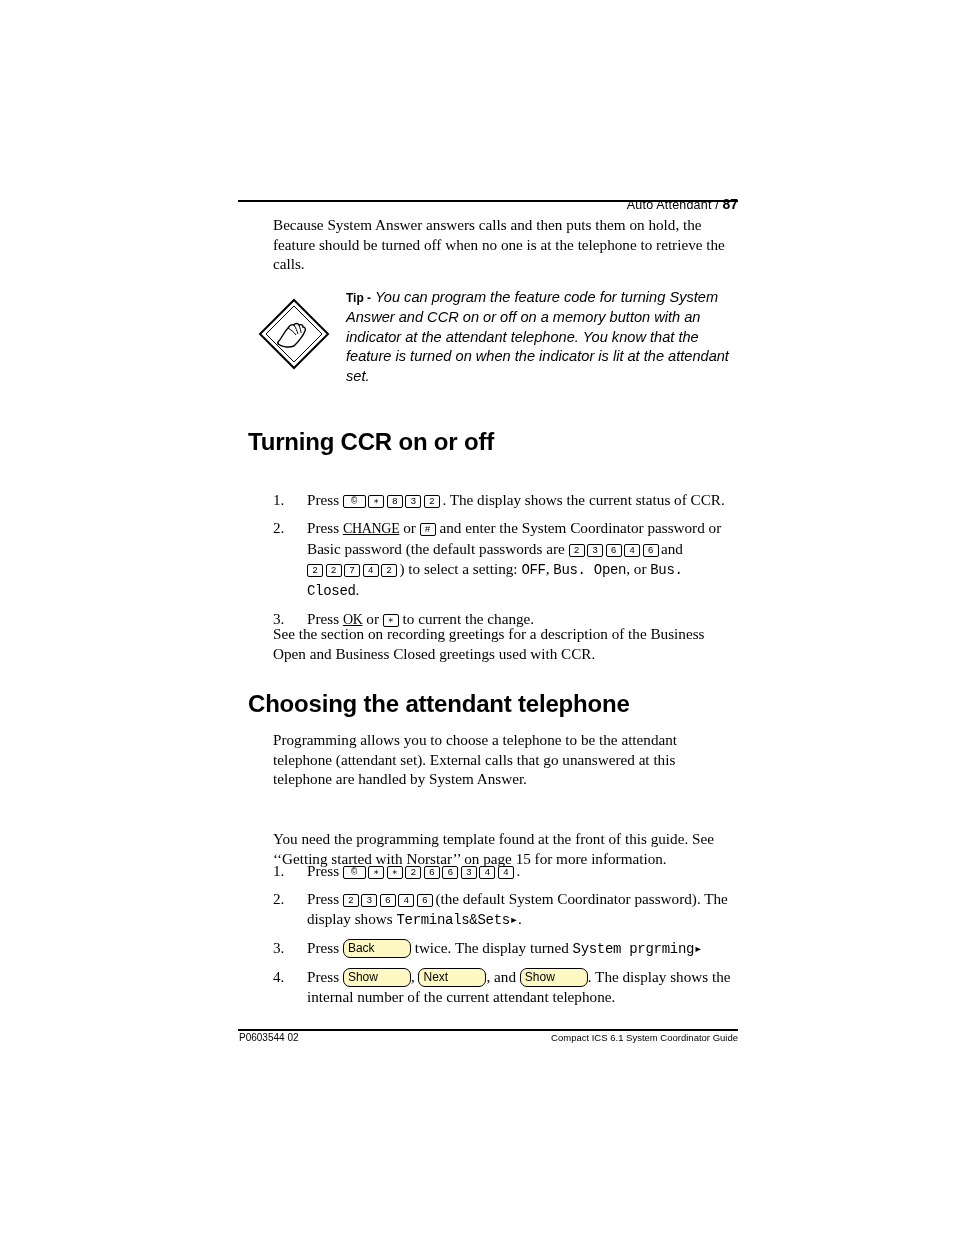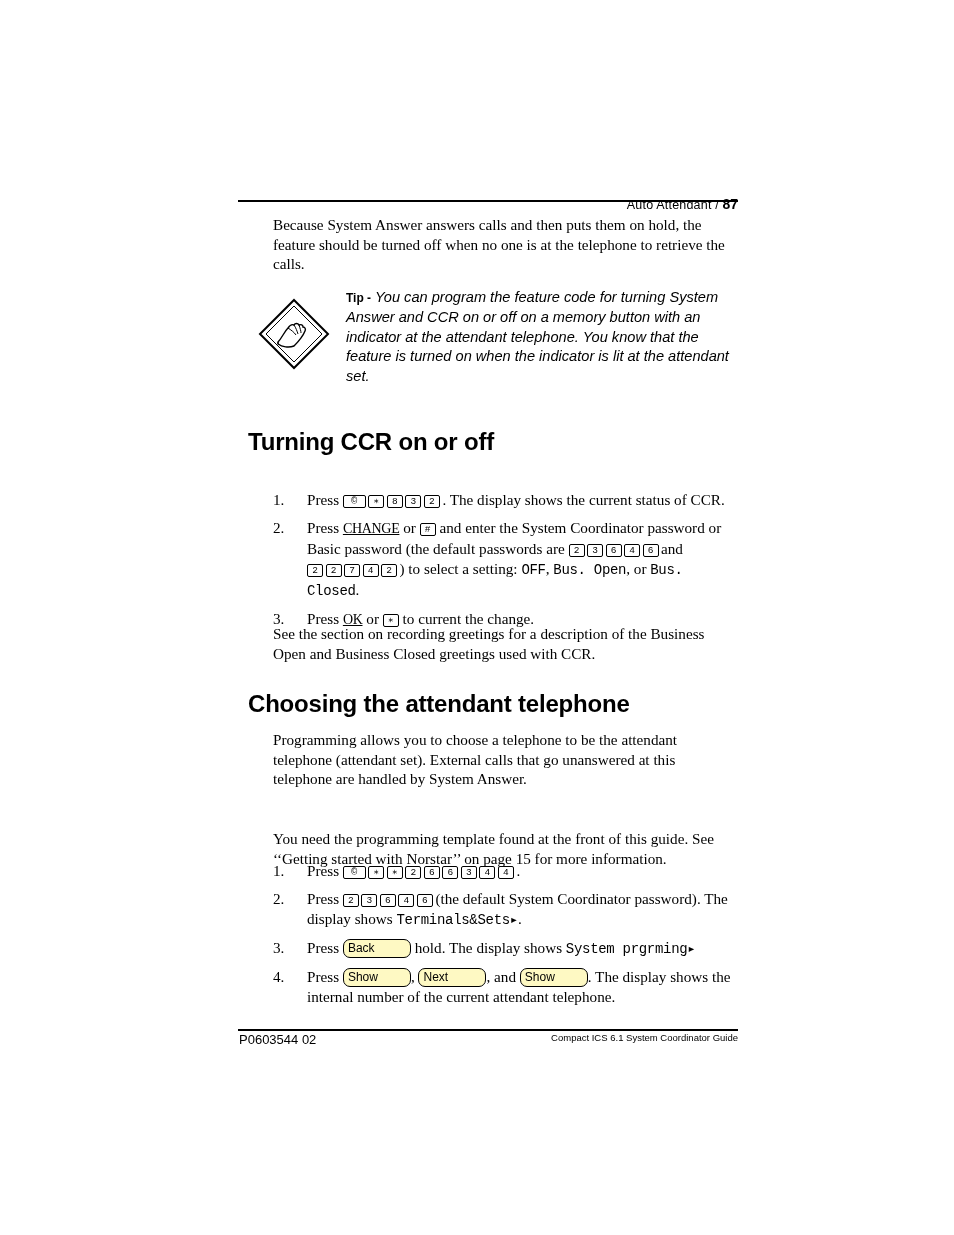--- a/index.html
+++ b/index.html
@@ -178,21 +178,21 @@
     top: 1029px;
     width: 500px;
     height: 1.5px;
     background: #000;
   }
   .footer-left {
     position: absolute;
     left: 239px;
     top: 1032px;
     font-family: "Liberation Sans", sans-serif;
-    font-size: 13px;
+    font-size: 10px;
   }
   .footer-right {
     position: absolute;
     left: 438px;
     top: 1032px;
     width: 300px;
     text-align: right;
     font-family: "Liberation Sans", sans-serif;
     font-size: 9.5px;
   }
@@ -284,21 +284,21 @@
     <li>
       <span class="num">2.</span>
       <span>Press</span>
       <span class="keyrow"><span class="key">2</span><span class="key">3</span><span class="key">6</span><span class="key">4</span><span class="key">6</span></span><span>(the default System Coordinator password). The display shows</span>
       <span class="disp">Terminals&amp;Sets▸</span><span>.</span>
     </li>
     <li>
       <span class="num">3.</span>
       <span>Press</span>
       <span class="softkey">Back</span>
-      <span>hold. The display shows</span>
+      <span>twice. The display turned</span>
       <span class="disp">System prgrming▸</span>
     </li>
     <li>
       <span class="num">4.</span>
       <span>Press</span>
       <span class="softkey">Show</span><span>,</span>
       <span class="softkey">Next</span><span>, and</span>
       <span class="softkey">Show</span><span>. The display shows the internal number of the current attendant telephone.</span>
     </li>
   </ol>

